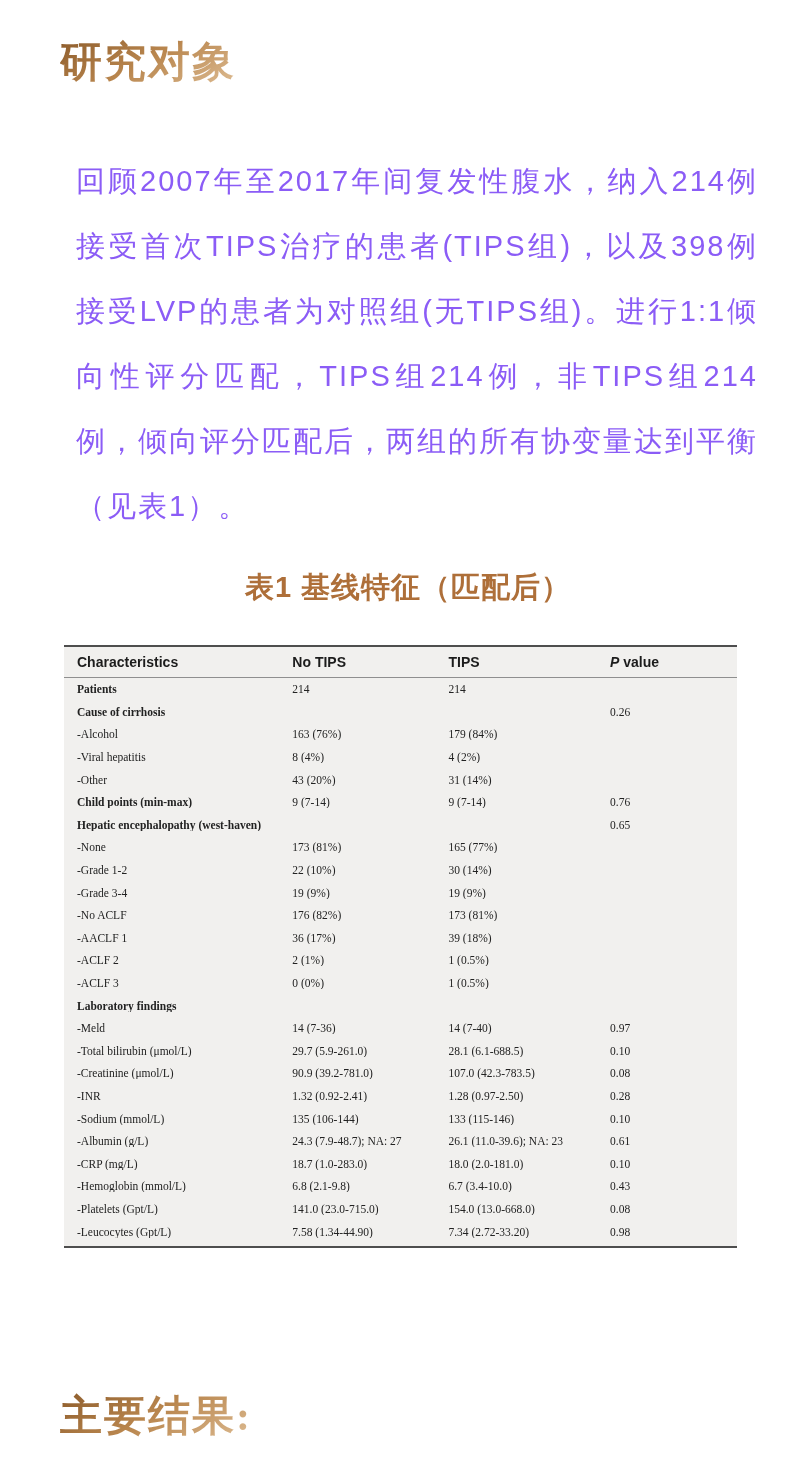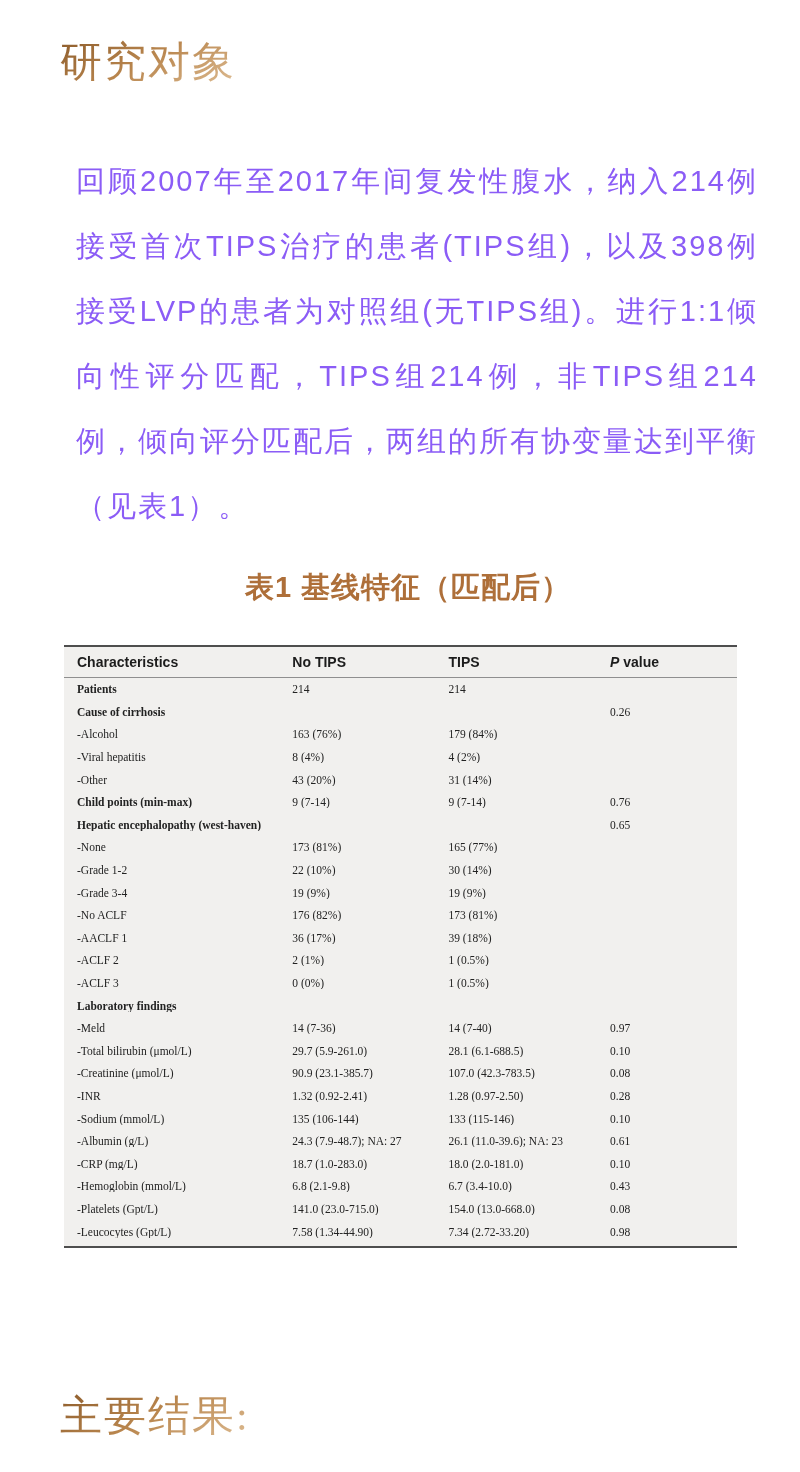--- a/index.html
+++ b/index.html
@@ -5,21 +5,21 @@
   html,body { margin:0; padding:0; background:#ffffff; }
   .page {
     position:relative; width:800px; height:1472px; margin:0 auto;
     background:#ffffff; overflow:hidden;
     font-family:"Liberation Sans","DejaVu Sans",sans-serif;
   }
   
   .gold-heading {
     position:absolute; left:60px; margin:0;
     font-family:"Liberation Serif","DejaVu Serif",serif;
-    font-weight:400; font-size:42px; letter-spacing:2px;
+    font-weight:700; font-size:42px; letter-spacing:2px;
     color:#b9864e;
   }
   @supports ((-webkit-background-clip: text) or (background-clip: text)) {
     .gold-heading {
       background:linear-gradient(150deg,#8f5e2d 5%,#b9864e 48%,#dcba90 95%);
       -webkit-background-clip:text; background-clip:text; color:transparent;
     }
   }
   #research-heading { top:34px; }
   #main-results-heading { top:1388px; }
@@ -176,21 +176,21 @@
           <div class="cell cell-p-value">0.97</div>
         </div>
         <div class="t-row">
           <div class="cell cell-label">-Total bilirubin (μmol/L)</div>
           <div class="cell cell-no-tips">29.7 (5.9-261.0)</div>
           <div class="cell cell-tips">28.1 (6.1-688.5)</div>
           <div class="cell cell-p-value">0.10</div>
         </div>
         <div class="t-row">
           <div class="cell cell-label">-Creatinine (μmol/L)</div>
-          <div class="cell cell-no-tips">90.9 (23.1-385.7)</div>
+          <div class="cell cell-no-tips">90.9 (39.2-781.0)</div>
           <div class="cell cell-tips">107.0 (42.3-783.5)</div>
           <div class="cell cell-p-value">0.08</div>
         </div>
         <div class="t-row">
           <div class="cell cell-label">-INR</div>
           <div class="cell cell-no-tips">1.32 (0.92-2.41)</div>
           <div class="cell cell-tips">1.28 (0.97-2.50)</div>
           <div class="cell cell-p-value">0.28</div>
         </div>
         <div class="t-row">

